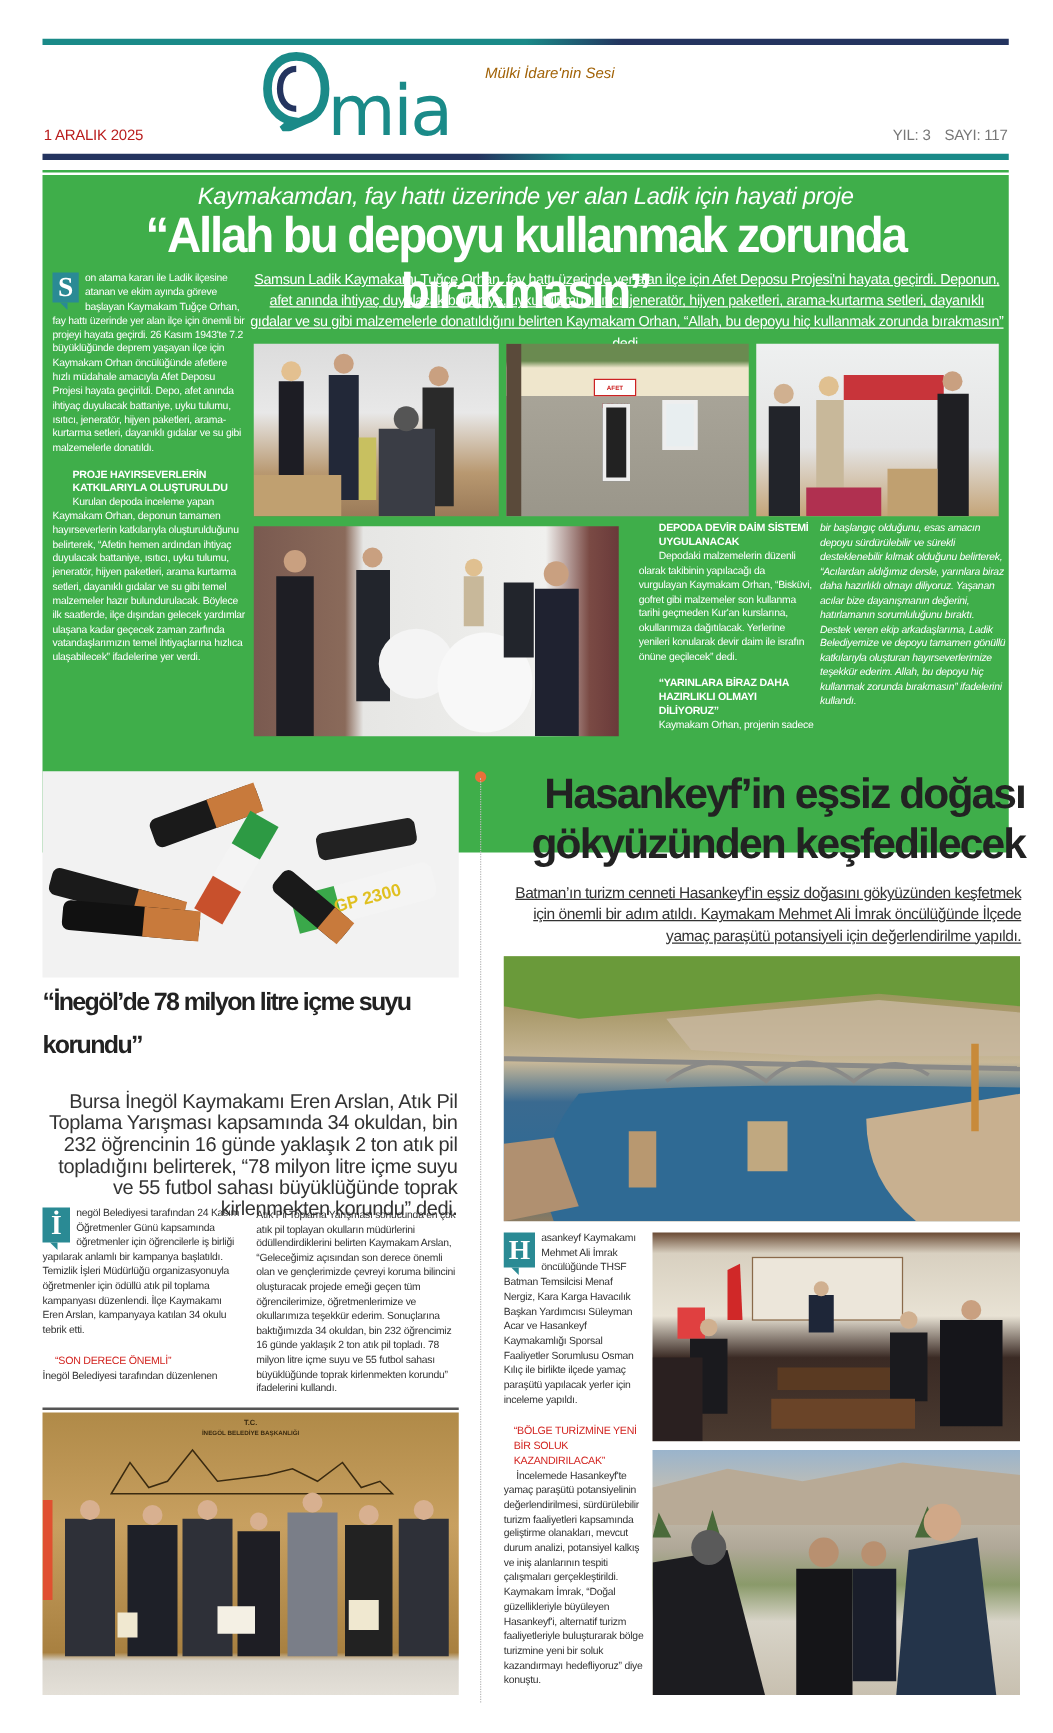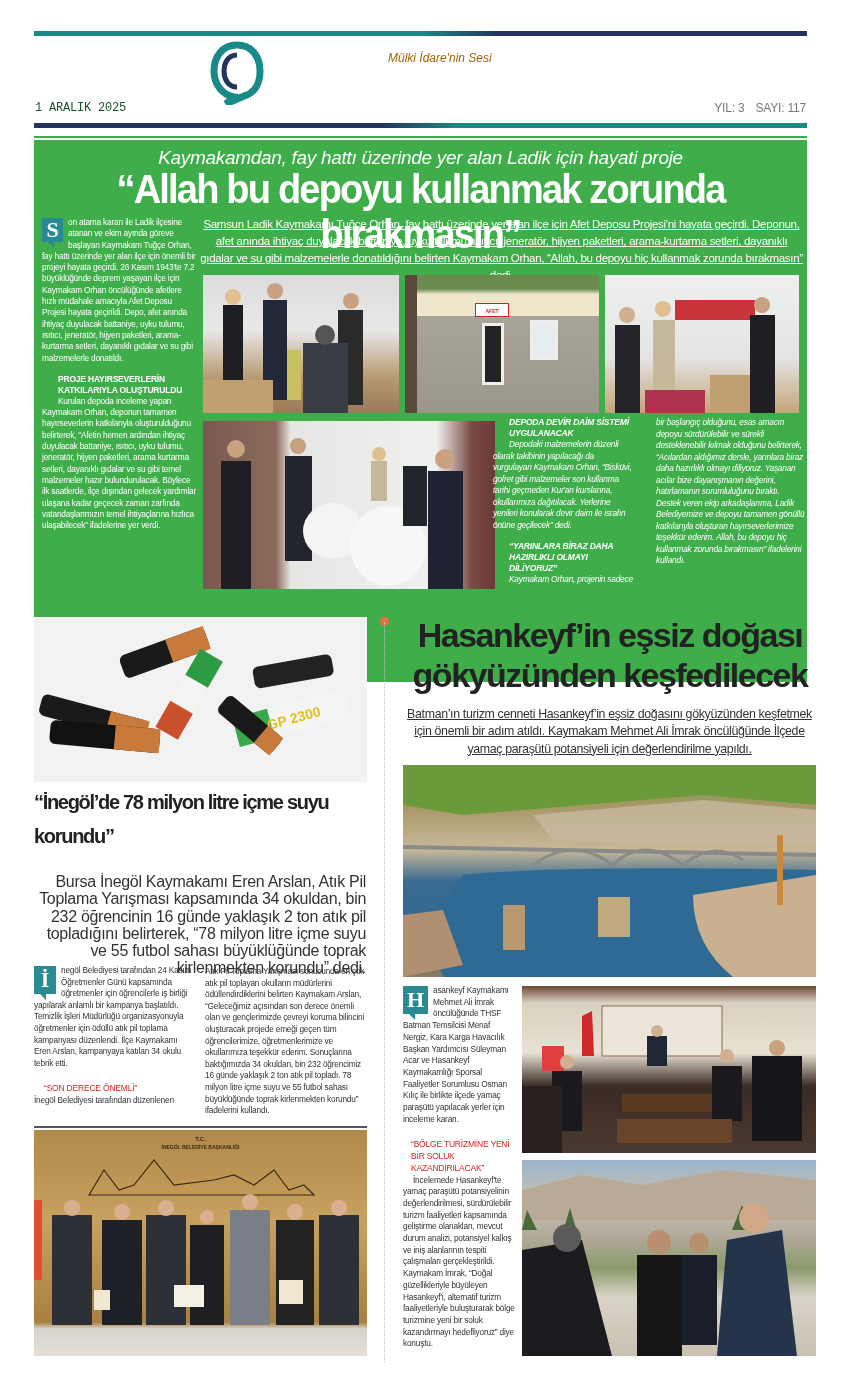--- a/index.html
+++ b/index.html
@@ -5,67 +5,68 @@
   * { box-sizing: border-box; margin: 0; padding: 0; }
   html, body { width: 842px; height: 1386px; background: #ffffff; overflow: hidden; }
   body { font-family: "Liberation Sans", sans-serif; color: #222; position: relative; }
 
   
   .top-bar { position: absolute; left: 34px; top: 31px; width: 773px; height: 5px;
     background: linear-gradient(90deg, #1a8a88 0%, #1a8a88 50%, #24345f 60%, #24345f 100%); }
   .bottom-bar { position: absolute; left: 34px; top: 123px; width: 773px; height: 5px;
     background: linear-gradient(90deg, #24345f 0%, #24345f 45%, #1a8a88 55%, #1a8a88 100%); }
   .green-line { position: absolute; left: 34px; top: 136px; width: 773px; height: 2px; background: #3cae4a; }
-  .date { position: absolute; left: 35px; top: 101px; font-size: 12px; color: #14532d; font-family: Liberation Mono, monospace; letter-spacing: -0.2px; }
+  .date { position: absolute; left: 35px; top: 101px; font-size: 12px; color: #b91c1c; font-family: Liberation Sans, sans-serif; letter-spacing: -0.2px; }
   .issue { position: absolute; right: 36px; top: 101px; font-size: 12px; color: #777; letter-spacing: -0.2px; }
   .issue span { margin-left: 8px; }
   .logo { position: absolute; left: 210px; top: 37px; width: 380px; height: 86px; }
   .logo-q { position: absolute; left: 0; top: 4px; width: 54px; height: 64px; }
   .logo-mia { position: absolute; left: 52px; top: 25px; font-size: 56px; color: #1a8a88; font-family: "DejaVu Sans", sans-serif; letter-spacing: -2px; line-height: 1; }
   .logo-gazete { position: absolute; left: 152px; top: 25px; font-size: 56px; color: #24345f; font-family: "DejaVu Sans", sans-serif; letter-spacing: -2px; line-height: 1; }
   .logo-slogan { position: absolute; left: 178px; top: 14px; font-size: 12px; color: #a16207; font-style: italic; }
 
   
   .feature { position: absolute; left: 34px; top: 140px; width: 773px; height: 542px; background: #3fae4a; }
   .feat-kicker { position: absolute; left: 0; width: 100%; top: 7px; text-align: center; color: #fff; font-size: 19px; font-style: italic; letter-spacing: -0.3px; }
   .feat-title { position: absolute; left: 0; width: 100%; top: 29px; text-align: center; color: #fff; font-size: 38px; font-weight: bold; letter-spacing: -1.8px; font-family: "Liberation Sans", sans-serif; transform: scaleY(1.05); }
   .feat-lead { position: absolute; left: 165px; top: 76px; width: 605px; text-align: center; color: #fff; font-size: 11.5px; line-height: 17px; text-decoration: underline; letter-spacing: -0.3px; }
   .feat-col1 { position: absolute; left: 8px; top: 77px; width: 155px; color: #fff; font-size: 8.3px; line-height: 11.3px; letter-spacing: -0.2px; }
   .dropcap { float: left; width: 21px; height: 24px; background: #2a8a94; color: #fff; font-family: "Liberation Serif", serif; font-weight: bold; font-size: 22px; text-align: center; line-height: 24px; margin: 1px 5px 0 0; position: relative; }
   .dropcap::after { content: ""; position: absolute; left: 6px; bottom: -6px; border-left: 6px solid transparent; border-right: 0; border-top: 6px solid #2a8a94; }
   .subhead { font-weight: bold; font-size: 8.5px; line-height: 11px; text-transform: uppercase; margin-top: 10px; padding-left: 16px; }
   .para-indent { text-indent: 16px; }
   .photo { position: absolute; overflow: hidden; }
-  .feat-col3 { position: absolute; left: 459px; top: 277px; width: 140px; color: #fff; font-size: 8.3px; line-height: 11.5px; letter-spacing: -0.2px; font-style: italic; }
+  .feat-col3 { position: absolute; left: 477px; top: 277px; width: 140px; color: #fff; font-size: 8.3px; line-height: 11.5px; letter-spacing: -0.2px; }
   .feat-col4 { position: absolute; left: 622px; top: 277px; width: 150px; color: #fff; font-size: 8.3px; line-height: 11.5px; letter-spacing: -0.2px; font-style: italic; }
   .ineg-title { position: absolute; left: 34px; top: 785px; width: 333px; text-align: left; font-size: 20px; font-weight: bold; line-height: 34px; letter-spacing: -1.3px; color: #222; }
   .ineg-lead { position: absolute; left: 36px; top: 873px; width: 330px; text-align: right; font-size: 16px; line-height: 17.3px; color: #333; letter-spacing: -0.3px; }
   .ineg-c1 { position: absolute; left: 34px; top: 965px; width: 160px; font-size: 8.3px; line-height: 11.6px; color: #333; letter-spacing: -0.2px; }
   .ineg-c2 { position: absolute; left: 205px; top: 966px; width: 162px; font-size: 8.3px; line-height: 11.6px; color: #333; letter-spacing: -0.2px; }
   .red-sub { color: #d2231f; font-weight: normal; font-size: 8.5px; margin-top: 14px; padding-left: 10px; text-transform: uppercase; }
   .rule-h { position: absolute; left: 34px; top: 1126px; width: 333px; height: 2px; background: #555; }
 
   
   .vrule { position: absolute; left: 384px; top: 622px; width: 1px; height: 740px; border-left: 1px dotted #bbb; }
   .dot { position: absolute; left: 380px; top: 617px; width: 9px; height: 9px; border-radius: 50%; background: #e8703a; }
-  .has-title { position: absolute; left: 400px; top: 615px; width: 420px; text-align: center; font-size: 34px; font-weight: bold; line-height: 40px; letter-spacing: -1.5px; color: #222; }
-  .has-lead { position: absolute; left: 402px; top: 706px; width: 415px; text-align: center; font-size: 12.4px; line-height: 17.3px; text-decoration: underline; color: #333; letter-spacing: -0.35px; }
+  .has-title { position: absolute; left: 400px; top: 615px; width: 420px; text-align: right; font-size: 34px; font-weight: bold; line-height: 40px; letter-spacing: -1.5px; color: #222; }
+  .has-lead { position: absolute; left: 402px; top: 706px; width: 415px; text-align: right; font-size: 12.4px; line-height: 17.3px; text-decoration: underline; color: #333; letter-spacing: -0.35px; }
   .has-c1 { position: absolute; left: 403px; top: 985px; width: 112px; font-size: 8.3px; line-height: 11.7px; color: #333; letter-spacing: -0.2px; }
 </style>
 </head>
 <body>
 
 <div class="top-bar"></div>
 <div class="date">1 ARALIK 2025</div>
 <div class="logo">
   <svg class="logo-q" viewBox="0 0 54 64">
     <path d="M27 4 C12 4 4 16 4 30 C4 44 13 54 24 56 L16 63 L34 55 C45 52 50 42 50 30 C50 16 42 4 27 4 Z" fill="none" stroke="#1a8a88" stroke-width="7"></path>
     <path d="M27 14 C18 14 14 22 14 30 C14 38 18 46 27 46" fill="none" stroke="#24345f" stroke-width="5"></path>
   </svg>
   <span class="logo-slogan">Mülki İdare'nin Sesi</span>
+  <span class="logo-mia">mia</span>
 </div>
 <div class="issue">
   <span>YIL: 3</span>
   <span>SAYI: 117</span>
 </div>
 <div class="bottom-bar"></div>
 <div class="green-line"></div>
 
 <section class="feature">
   <div class="feat-kicker">Kaymakamdan, fay hattı üzerinde yer alan Ladik için hayati proje</div>
@@ -232,21 +233,21 @@
     <rect x="100" y="140" width="22" height="45" fill="#b89870"></rect>
     <rect x="195" y="132" width="32" height="40" fill="#c0a880"></rect>
     <path d="M290 130 L413 110 L413 212 L330 212 Q290 180 290 130 Z" fill="#c8b090"></path>
     <rect x="374" y="70" width="6" height="70" fill="#c88a3a"></rect>
     <path d="M0 150 L40 145 L60 200 L0 212 Z" fill="#b09070"></path>
   </svg>
 </div>
 
 <div class="has-c1">
   <span class="dropcap" style="width:25px;height:28px;line-height:28px;">H</span>
-  <span>asankeyf Kaymakamı Mehmet Ali İmrak öncülüğünde THSF Batman Temsilcisi Menaf Nergiz, Kara Karga Havacılık Başkan Yardımcısı Süleyman Acar ve Hasankeyf Kaymakamlığı Sporsal Faaliyetler Sorumlusu Osman Kılıç ile birlikte ilçede yamaç paraşütü yapılacak yerler için inceleme kararı.</span>
+  <span>asankeyf Kaymakamı Mehmet Ali İmrak öncülüğünde THSF Batman Temsilcisi Menaf Nergiz, Kara Karga Havacılık Başkan Yardımcısı Süleyman Acar ve Hasankeyf Kaymakamlığı Sporsal Faaliyetler Sorumlusu Osman Kılıç ile birlikte ilçede yamaç paraşütü yapılacak yerler için inceleme yapıldı.</span>
   <div class="red-sub" style="padding-left:8px;">“BÖLGE TURİZMİNE YENİ BİR SOLUK KAZANDIRILACAK”</div>
   <p class="para-indent" style="text-indent:10px;">İncelemede Hasankeyf'te yamaç paraşütü potansiyelinin değerlendirilmesi, sürdürülebilir turizm faaliyetleri kapsamında geliştirme olanakları, mevcut durum analizi, potansiyel kalkış ve iniş alanlarının tespiti çalışmaları gerçekleştirildi. Kaymakam İmrak, “Doğal güzellikleriyle büyüleyen Hasankeyf'i, alternatif turizm faaliyetleriyle buluşturarak bölge turizmine yeni bir soluk kazandırmayı hedefliyoruz” diye konuştu.</p>
 </div>
 
 <div class="photo" style="left:522px; top:986px; width:294px; height:167px; background:linear-gradient(180deg,#6a4a34 0%,#d8d0c0 10%,#e8e2d4 40%,#3a2a24 60%,#4a3a30 100%);">
   <svg width="294" height="167">
     <rect x="80" y="20" width="120" height="50" fill="#ece6da" stroke="#8a6a4a"></rect>
     <path d="M60 30 L70 25 L72 70 L60 70 Z" fill="#d02828"></path>
     <rect x="20" y="60" width="22" height="25" fill="#e04040"></rect>
     <rect x="125" y="50" width="20" height="30" fill="#1e2638"></rect>

